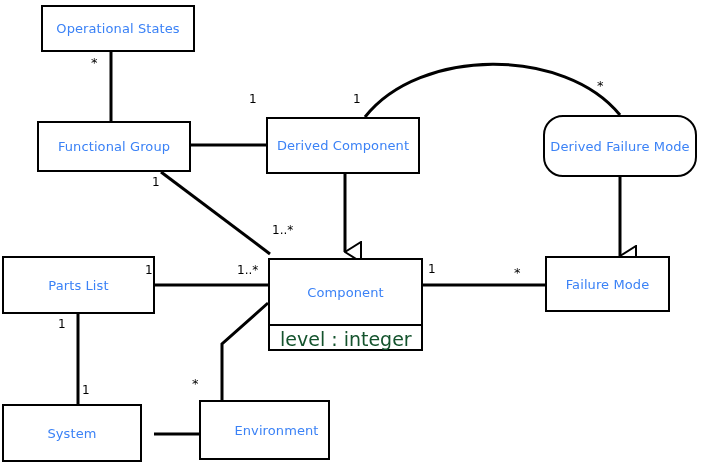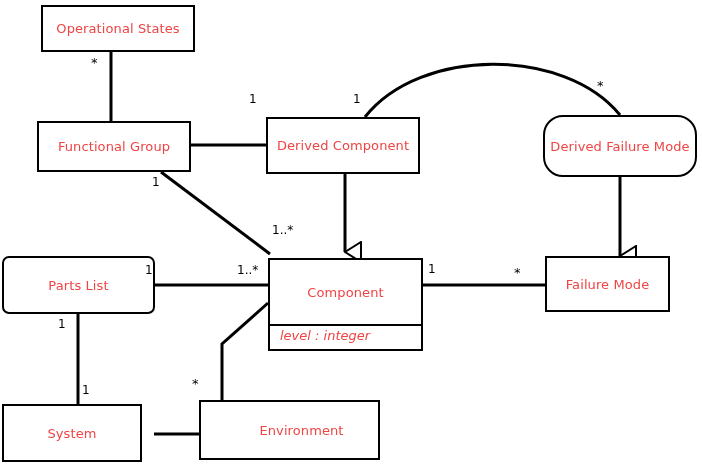--- a/index.html
+++ b/index.html
@@ -4,25 +4,25 @@
 <title>UML Class Diagram</title>
 <style>
   html,body{margin:0;padding:0;background:#ffffff;}
   body{width:702px;height:464px;overflow:hidden;
        font-family:"DejaVu Sans","Liberation Sans",sans-serif;}
   #diagram{position:relative;width:702px;height:464px;background:#ffffff;}
   svg#edges{position:absolute;left:0;top:0;width:702px;height:464px;}
   .uml-class{position:absolute;box-sizing:border-box;background:#ffffff;
              border:2px solid #000000;display:flex;flex-direction:column;}
   .uml-name{flex:1;display:flex;align-items:center;justify-content:center;
-            font-size:13px;color:#ef4444;padding:0 4px;
+            font-size:13px;color:#3b82f6;padding:0 4px;
             letter-spacing:0.1px;}
   .uml-attrs{border-top:2px solid #000000;display:flex;align-items:center;
              padding:2px 0 2px 10px;}
-  .uml-attr{font-size:13px;color:#ef4444;white-space:nowrap;font-style:italic;}
+  .uml-attr{font-size:19px;color:#14532d;white-space:nowrap;}
   .mult{position:absolute;font-size:12px;color:#000000;
         white-space:nowrap;line-height:1;}
   .mult-star{font-size:13px;}
 </style>
 </head>
 <body>
 
 <div id="diagram">
 
   <svg id="edges" viewBox="0 0 702 464" xmlns="http://www.w3.org/2000/svg">
@@ -64,40 +64,40 @@
   </div>
 
   <div class="uml-class" style="left:266px;top:117px;width:154px;height:57px;">
     <div class="uml-name">Derived Component</div>
   </div>
 
   <div class="uml-class" style="left:543px;top:115px;width:154px;height:62px;border-radius:20px;">
     <div class="uml-name">Derived Failure Mode</div>
   </div>
 
-  <div class="uml-class" style="left:2px;top:256px;width:153px;height:58px;border-radius:7px;">
+  <div class="uml-class" style="left:2px;top:256px;width:153px;height:58px;">
     <div class="uml-name">Parts List</div>
   </div>
 
   <div class="uml-class" style="left:268px;top:258px;width:155px;height:93px;">
     <div class="uml-name" style="flex:0 0 64px;">Component</div>
     <div class="uml-attrs">
       <span class="uml-attr">level : integer</span>
     </div>
   </div>
 
   <div class="uml-class" style="left:545px;top:256px;width:125px;height:56px;">
     <div class="uml-name">Failure Mode</div>
   </div>
 
   <div class="uml-class" style="left:2px;top:404px;width:140px;height:58px;">
     <div class="uml-name">System</div>
   </div>
 
-  <div class="uml-class" style="left:199px;top:400px;width:181px;height:60px;padding-left:24px;">
+  <div class="uml-class" style="left:199px;top:400px;width:131px;height:60px;padding-left:24px;">
     <div class="uml-name">Environment</div>
   </div>
 
   <span class="mult mult-star" style="left:91px;top:56px;">*</span>
 
   <span class="mult" style="left:249px;top:93px;">1</span>
 
   <span class="mult" style="left:152px;top:176px;">1</span>
 
   <span class="mult" style="left:272px;top:224px;">1..*</span>

